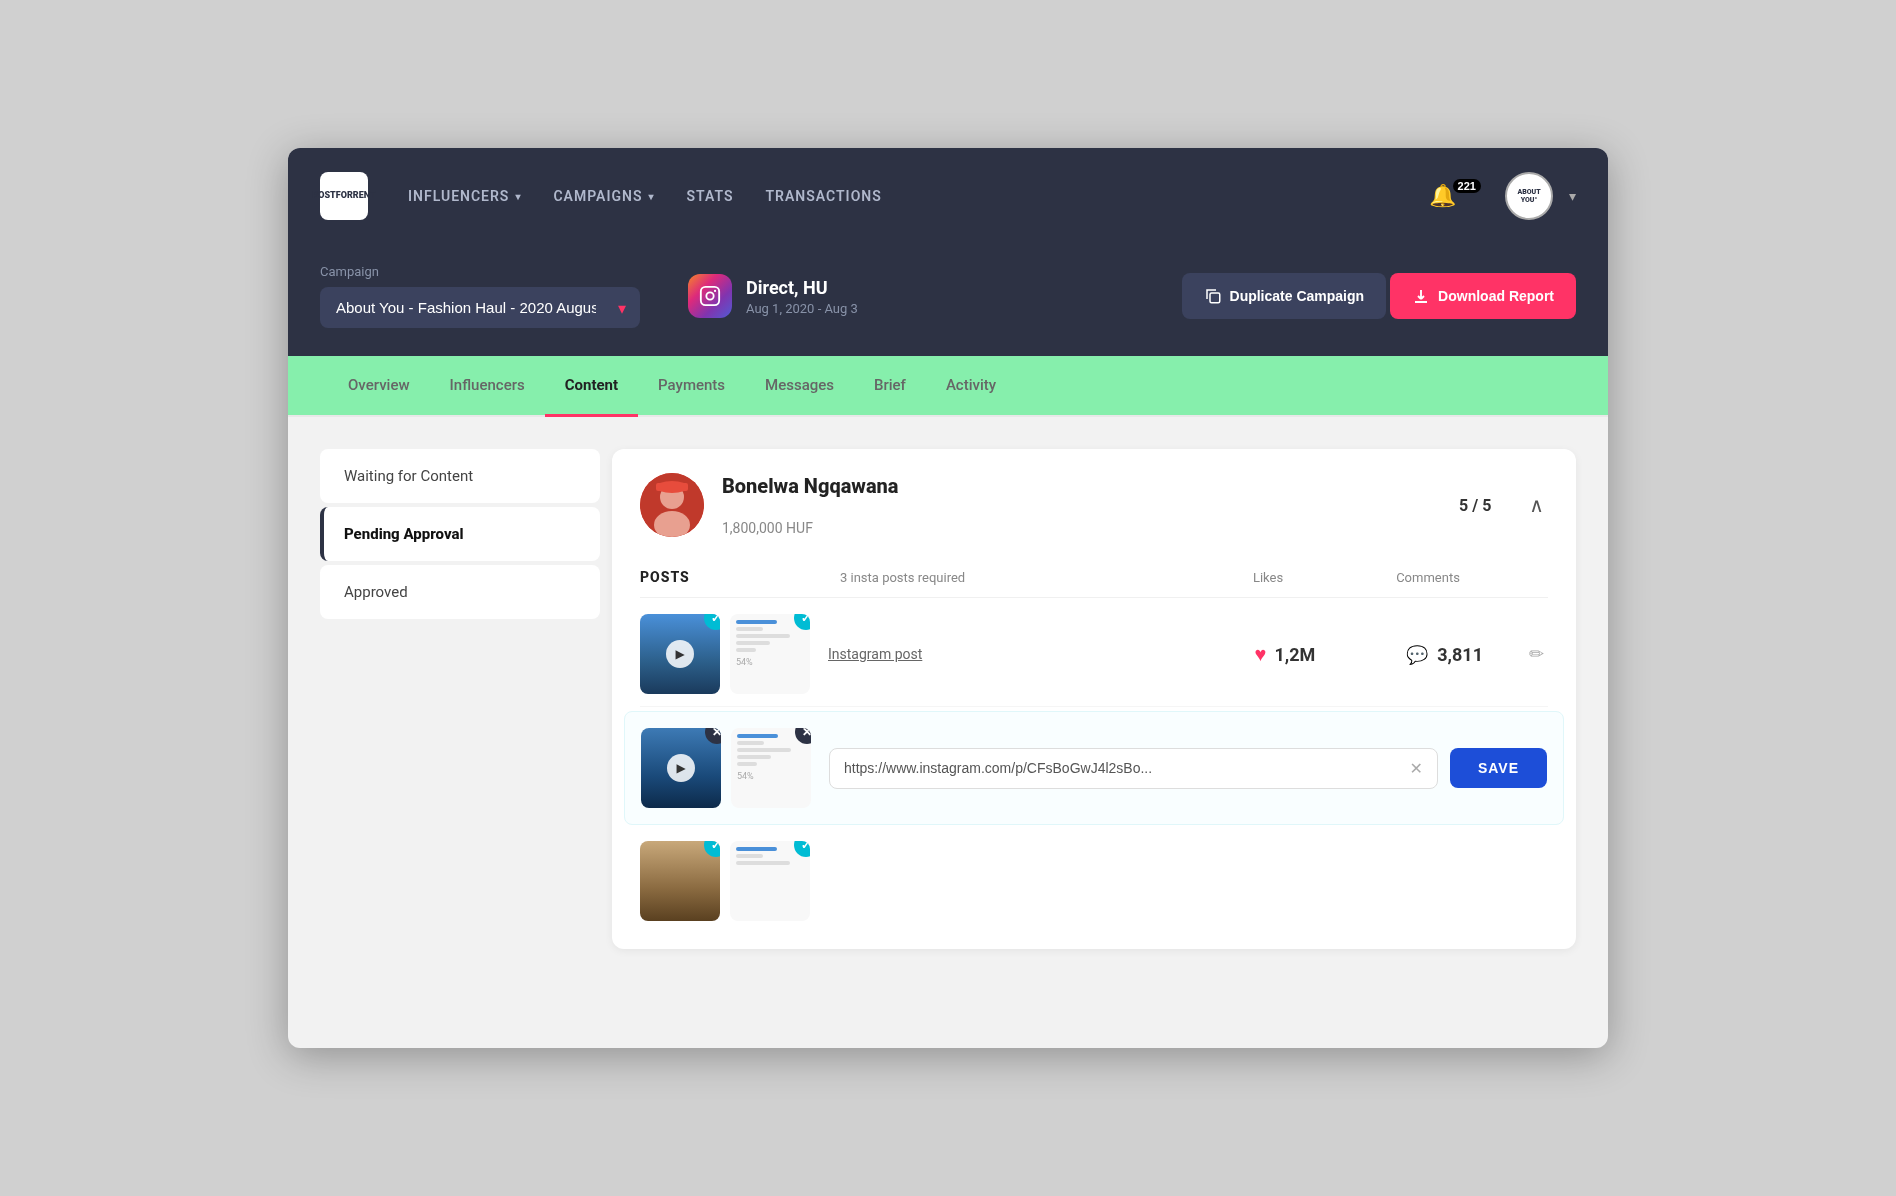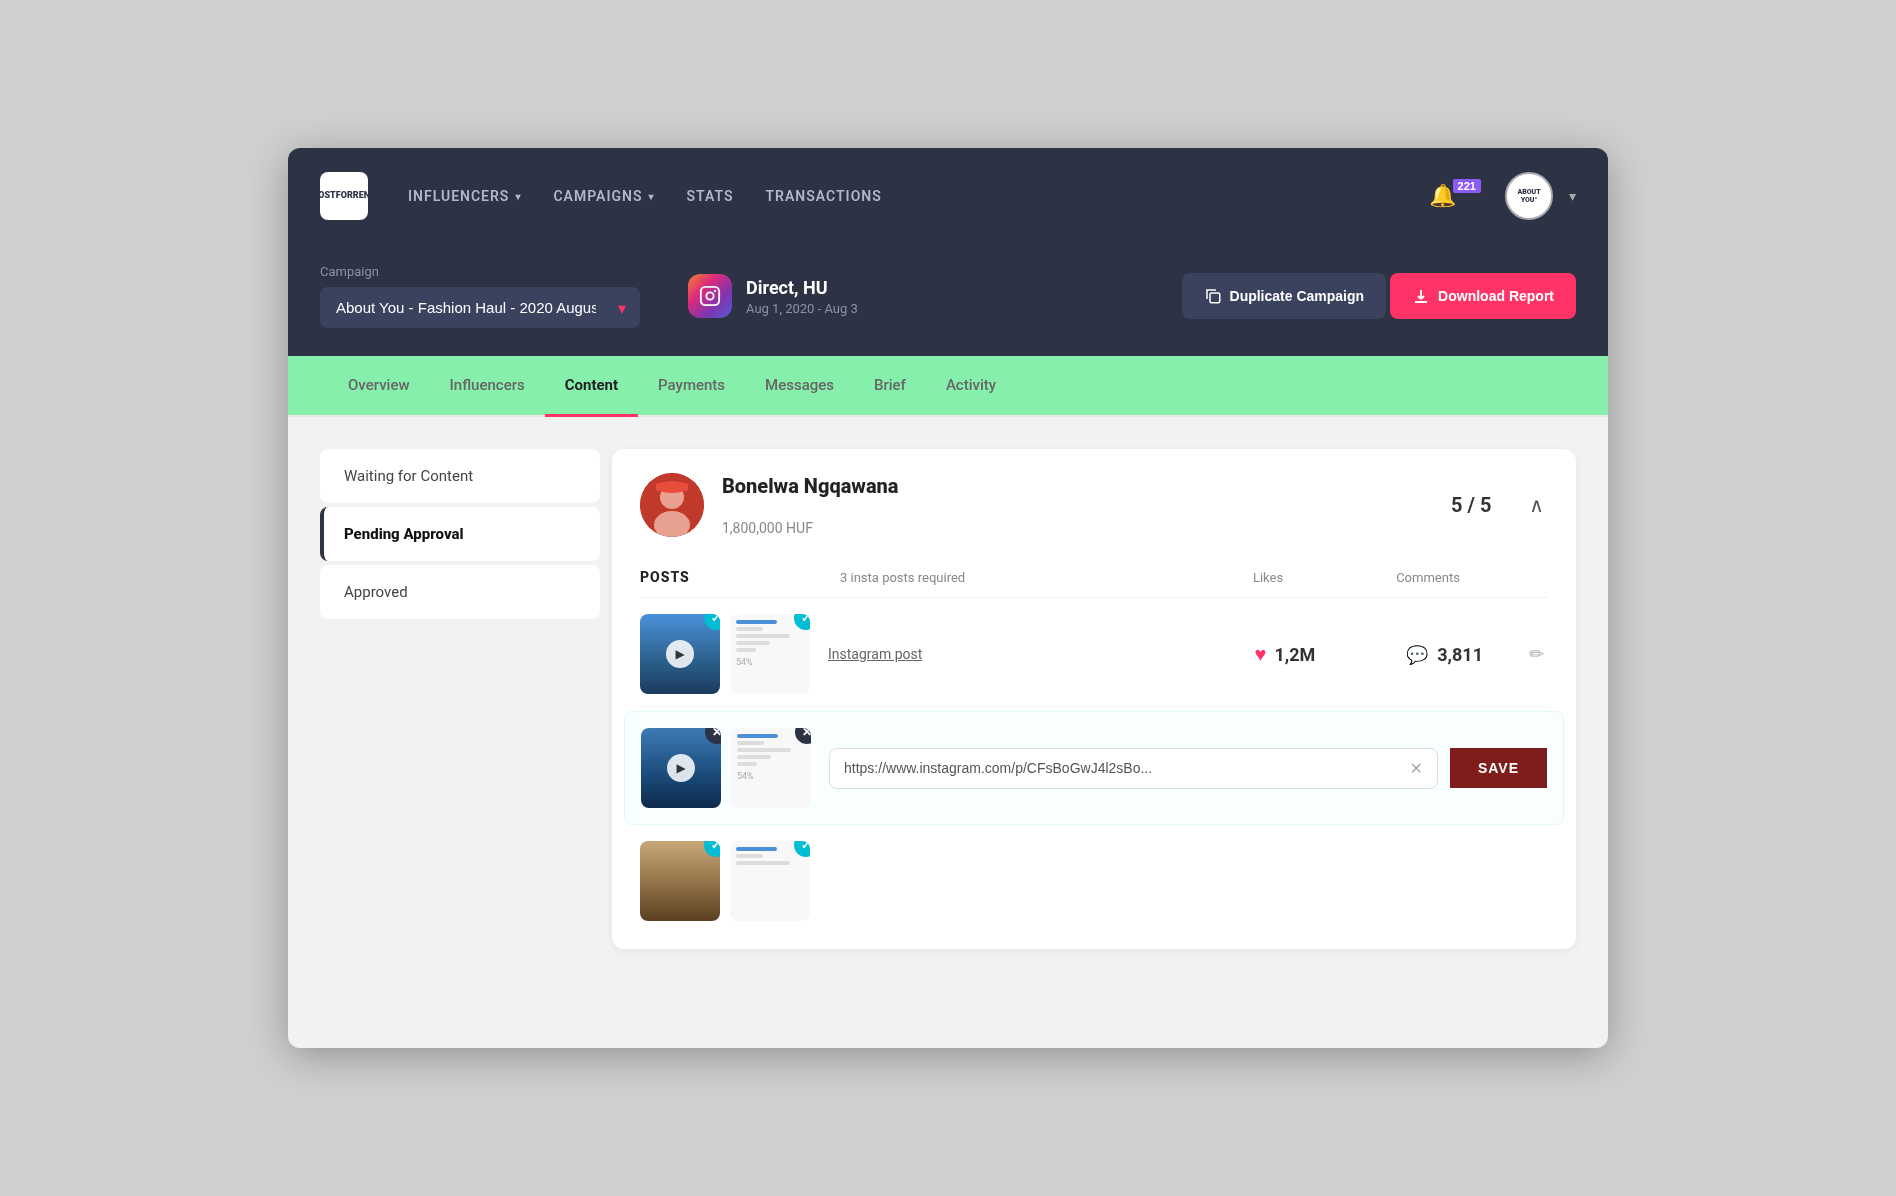--- a/index.html
+++ b/index.html
@@ -77,25 +77,25 @@
       background: none;
       border: none;
       color: #b0b8cc;
       cursor: pointer;
       display: flex;
       align-items: center;
       gap: 4px;
       font-size: 22px;
     }
     .notification-badge {
-      background: #8b5cf6;
+      background: #000000;
       color: #fff;
       font-size: 11px;
       font-weight: 700;
-      border-radius: 2px;
+      border-radius: 7px;
       padding: 1px 5px;
       position: relative;
       top: -10px;
       left: -8px;
     }
     .avatar-btn {
       width: 48px;
       height: 48px;
       border-radius: 50%;
       background: #fff;
@@ -305,21 +305,21 @@
       font-weight: 800;
       color: #222;
     }
     .influencer-amount {
       font-size: 14px;
       color: #888;
       margin-top: 22px;
     }
     .influencer-count {
       margin-left: auto;
-      font-size: 20px;
+      font-size: 16px;
       font-weight: 700;
       color: #333;
     }
     .collapse-btn {
       background: none;
       border: none;
       cursor: pointer;
       font-size: 20px;
       color: #555;
       margin-left: 16px;
@@ -524,24 +524,24 @@
       color: #555;
       flex: 1;
       background: transparent;
     }
     .url-clear {
       color: #aaa;
       cursor: pointer;
       font-size: 16px;
     }
     .save-btn {
-      background: #7f1d1d;
+      background: #1d4ed8;
       color: #fff;
       border: none;
-      border-radius: 0;
+      border-radius: 8px;
       padding: 12px 28px;
       font-size: 14px;
       font-weight: 700;
       cursor: pointer;
       letter-spacing: 1px;
     }
 
     
     .post-row-partial {
       display: flex;

